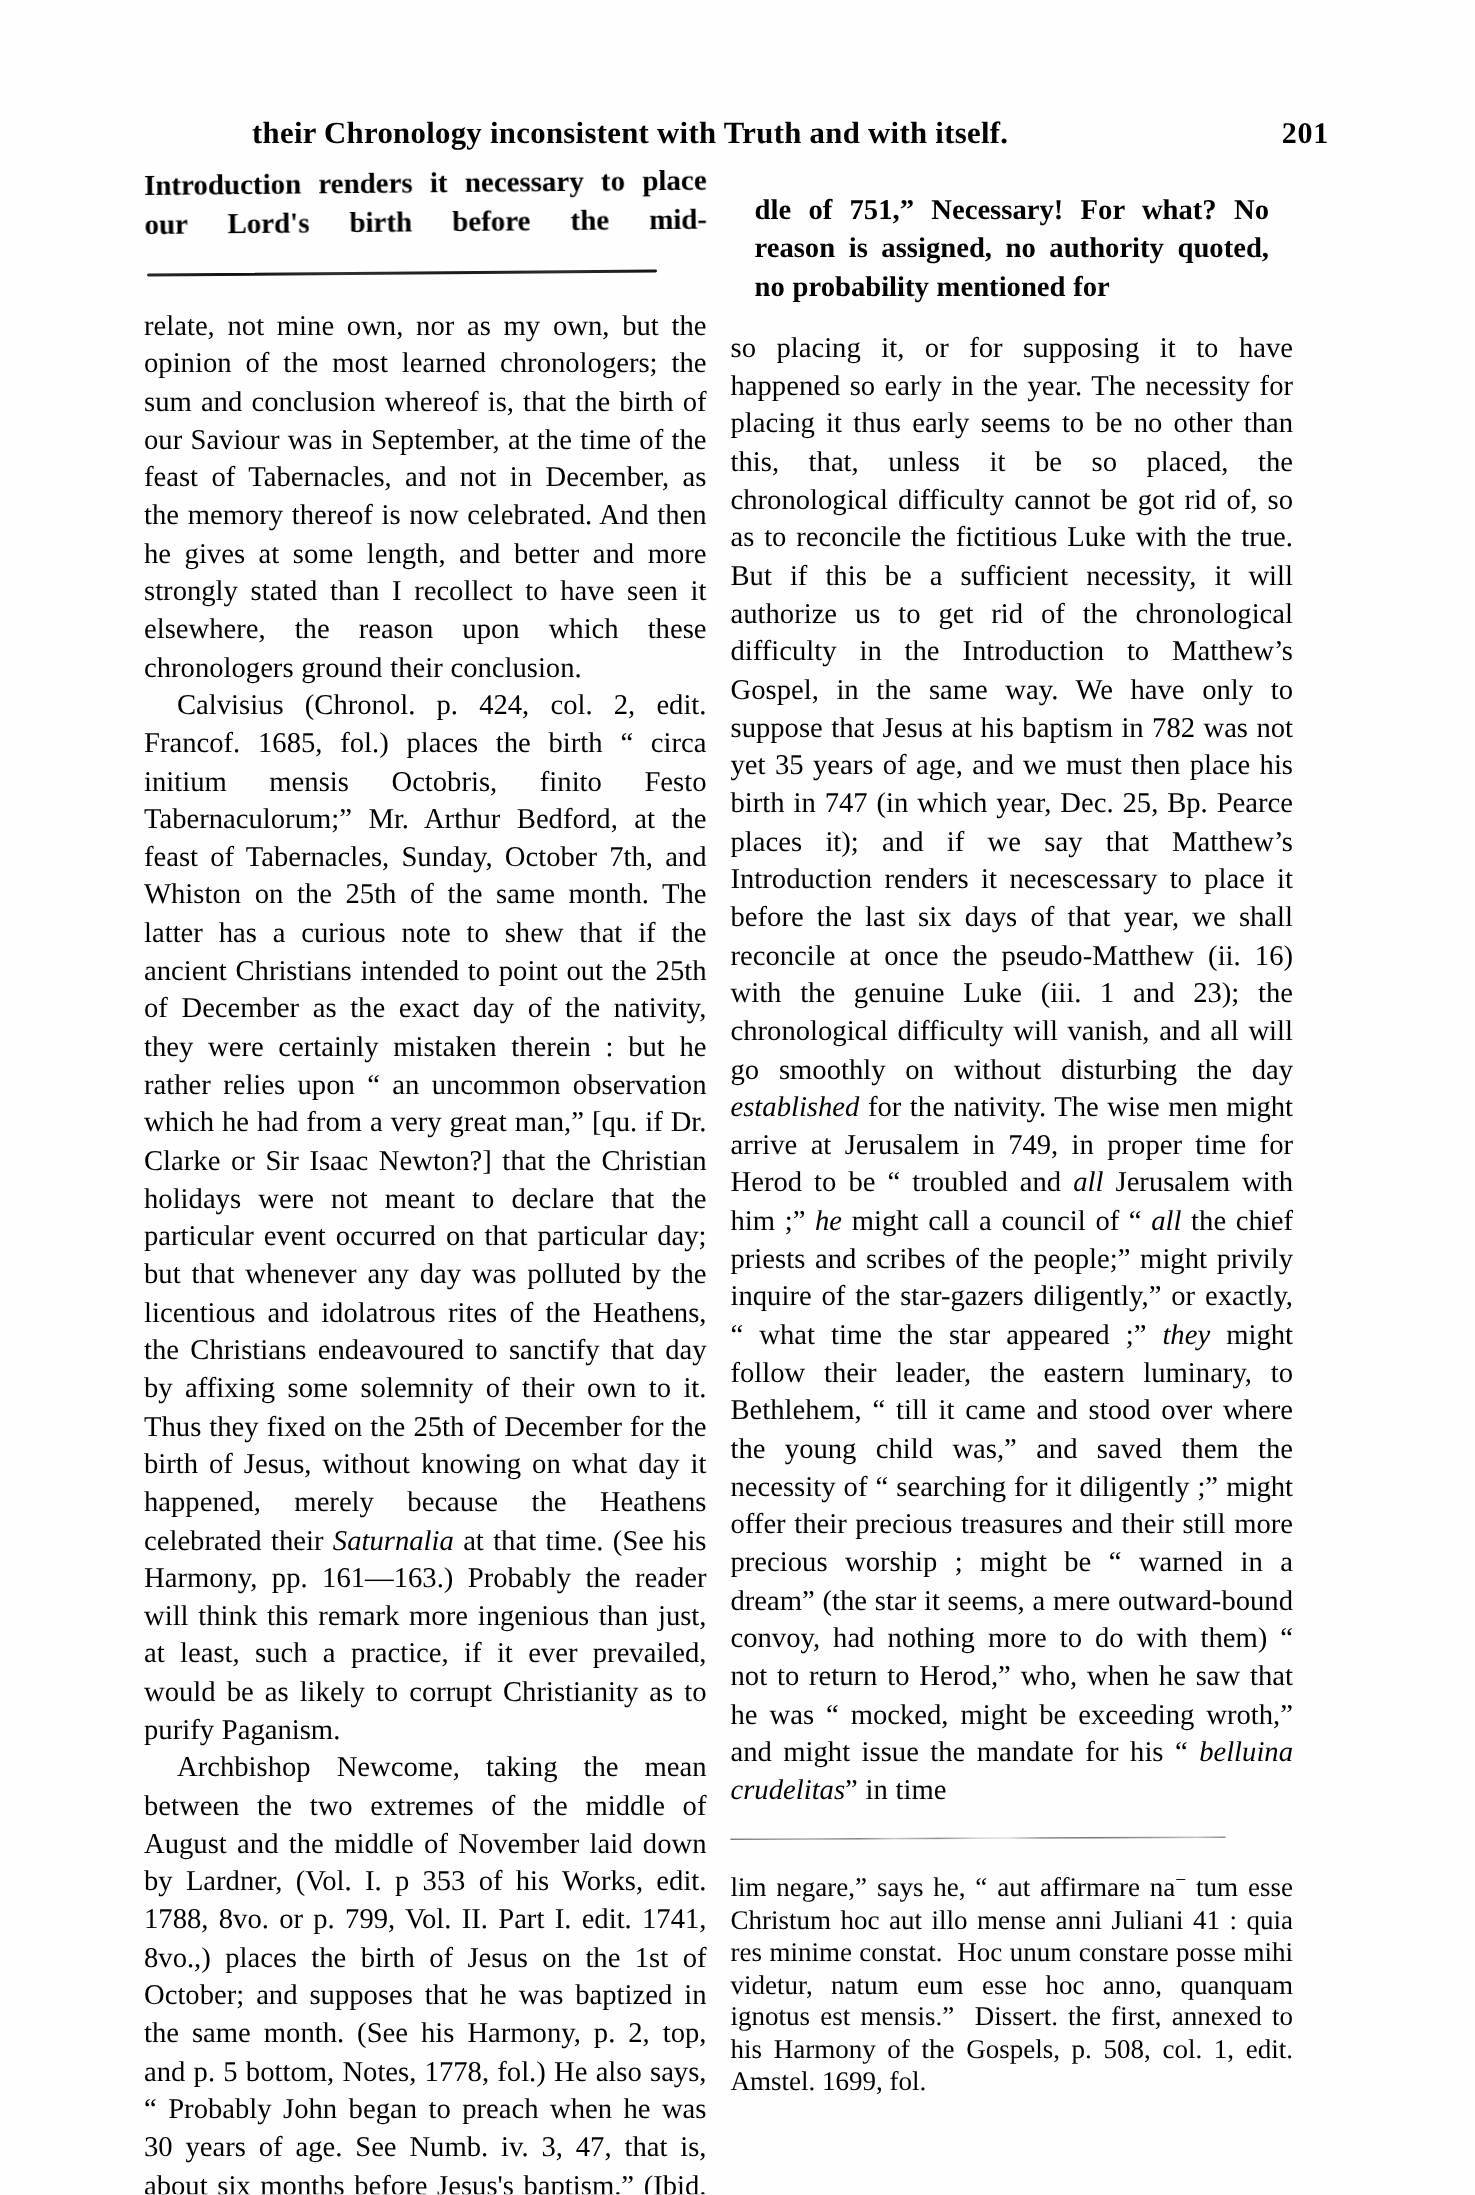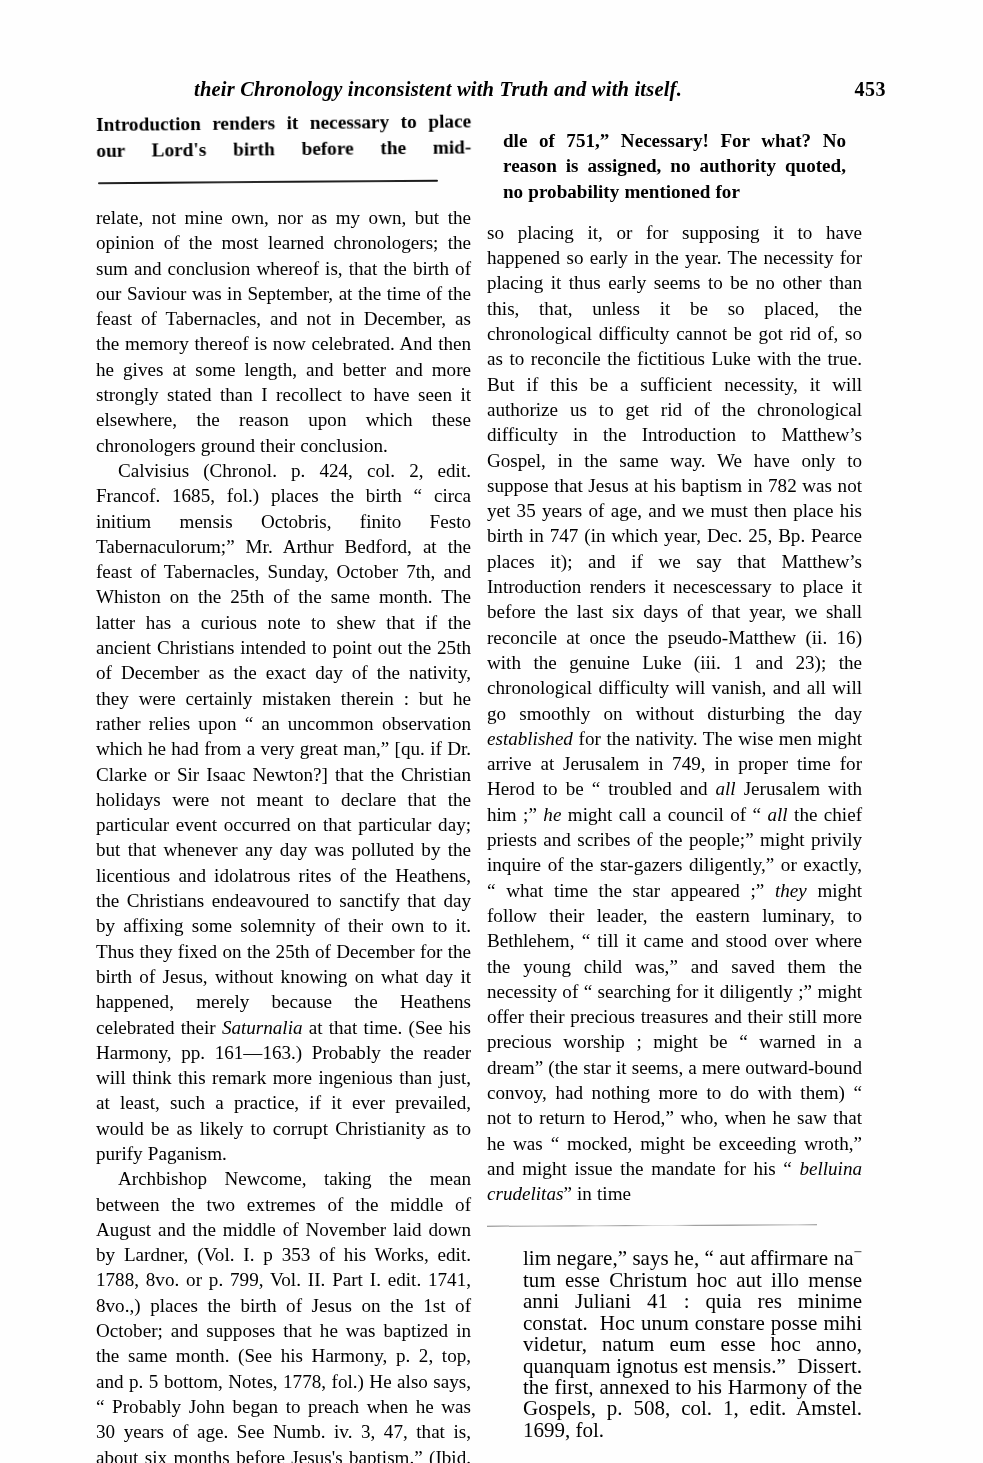--- a/index.html
+++ b/index.html
@@ -24,25 +24,24 @@
   .running-head {
     position: absolute;
     left: 96px;
     top: 78px;
     width: 790px;
     display: flex;
     align-items: baseline;
     justify-content: space-between;
   }
   .running-head-title {
-    font-style: italic;
     font-weight: bold;
     font-size: 20.5px;
     letter-spacing: 0.2px;
-    margin-left: 98px;
+    margin-left: 72px;
     white-space: nowrap;
     filter: blur(0.25px);
     text-align: center;
   }
   .running-head-folio {
     font-weight: bold;
     font-size: 20px;
     letter-spacing: 0.5px;
     filter: blur(0.3px);
   }
@@ -139,42 +138,41 @@
       #666 0%, #888 8%, #9a9a9a 16%, #6f6f6f 26%,
       #bdbdbd 33%, #7c7c7c 42%, #cfcfcf 50%,
       #d8d8d8 56%, #7a7a7a 63%, #5f5f5f 74%,
       #8c8c8c 86%, #b5b5b5 94%, #777 100%);
     transform: rotate(-0.25deg);
     opacity: 0.85;
   }
 
   
   .footnote {
-    font-size: 21px;
+    font-size: 18px;
     line-height: 21.4px;
     text-align: justify;
     text-align-last: left;
     filter: blur(0.2px);
-    margin-left: 36px;
   }
   .footnote p { margin: 0; text-indent: 0; }
   .sup-hyphen {
     vertical-align: super;
     font-size: 0.72em;
   }
   i { }
 </style>
 </head>
 <body>
 
 <div class="page">
 
   <div class="running-head">
     <div class="running-head-title">their Chronology inconsistent with Truth and with itself.</div>
-    <div class="running-head-folio">453</div>
+    <div class="running-head-folio">201</div>
   </div>
 
   <div class="columns">
 
     <div class="col col-left">
 
       <div class="catch-block">
         <p>Introduction renders it necessary to place our Lord's birth before the mid-</p>
       </div>
 

